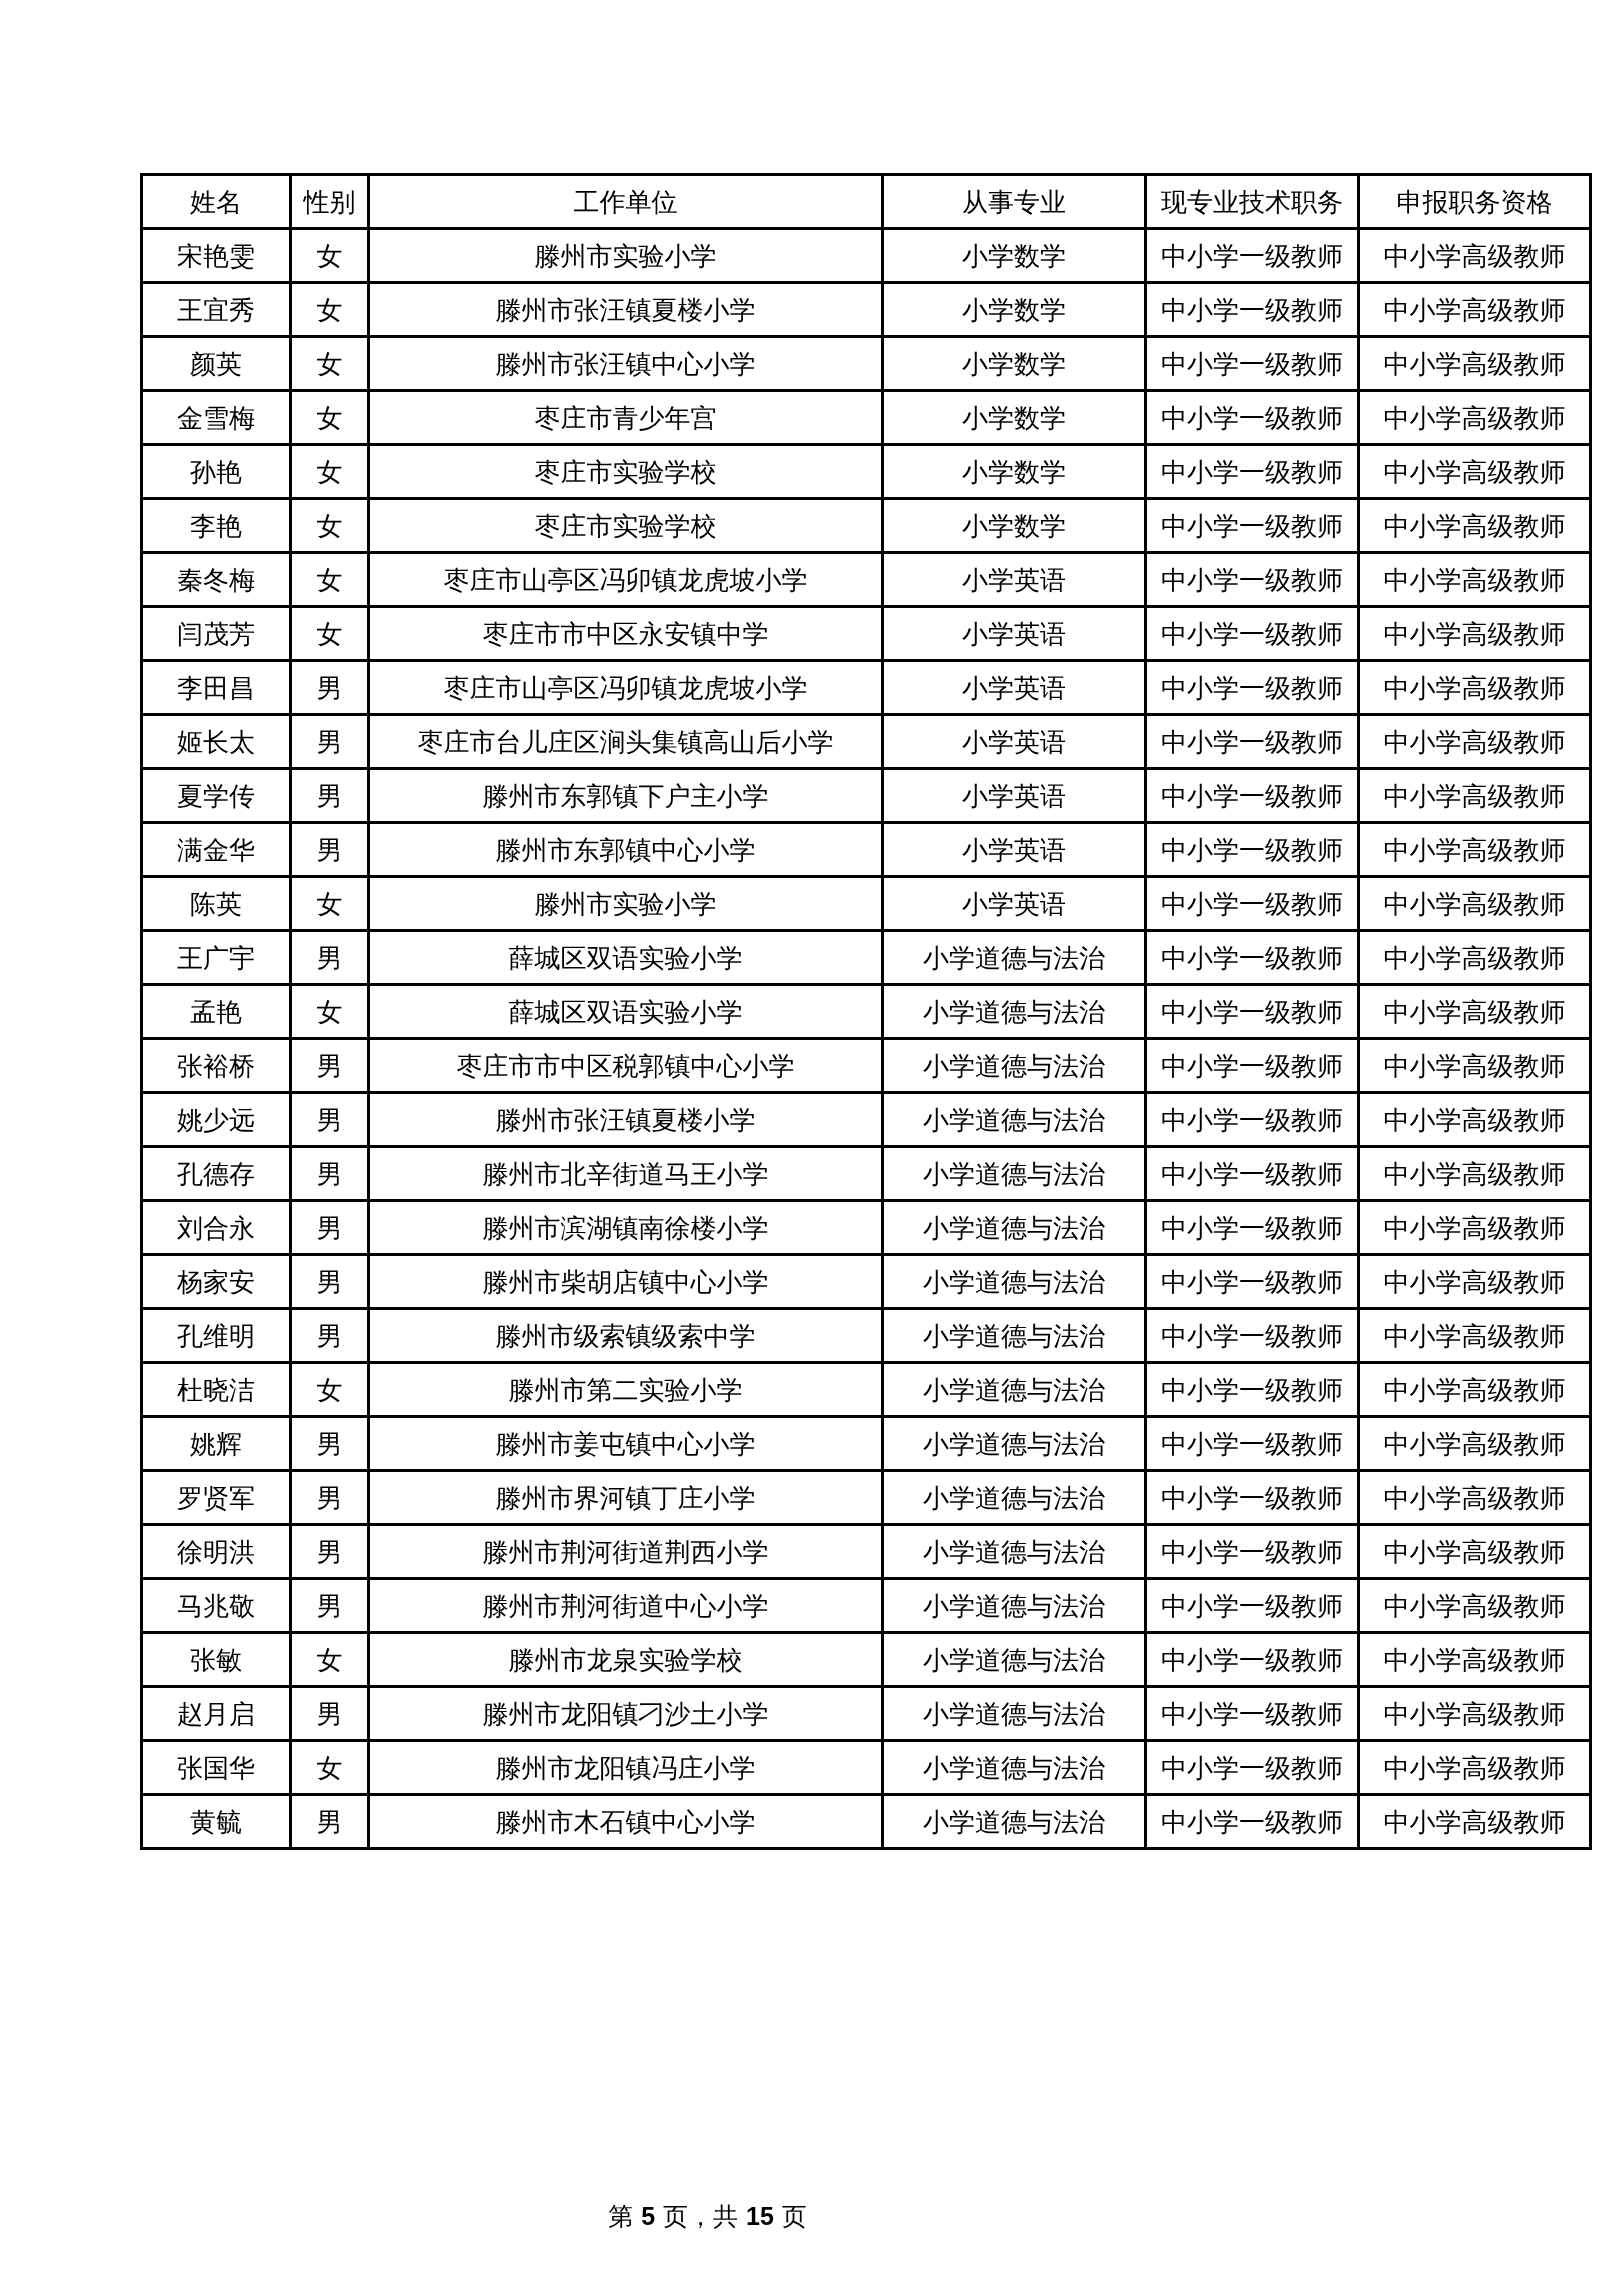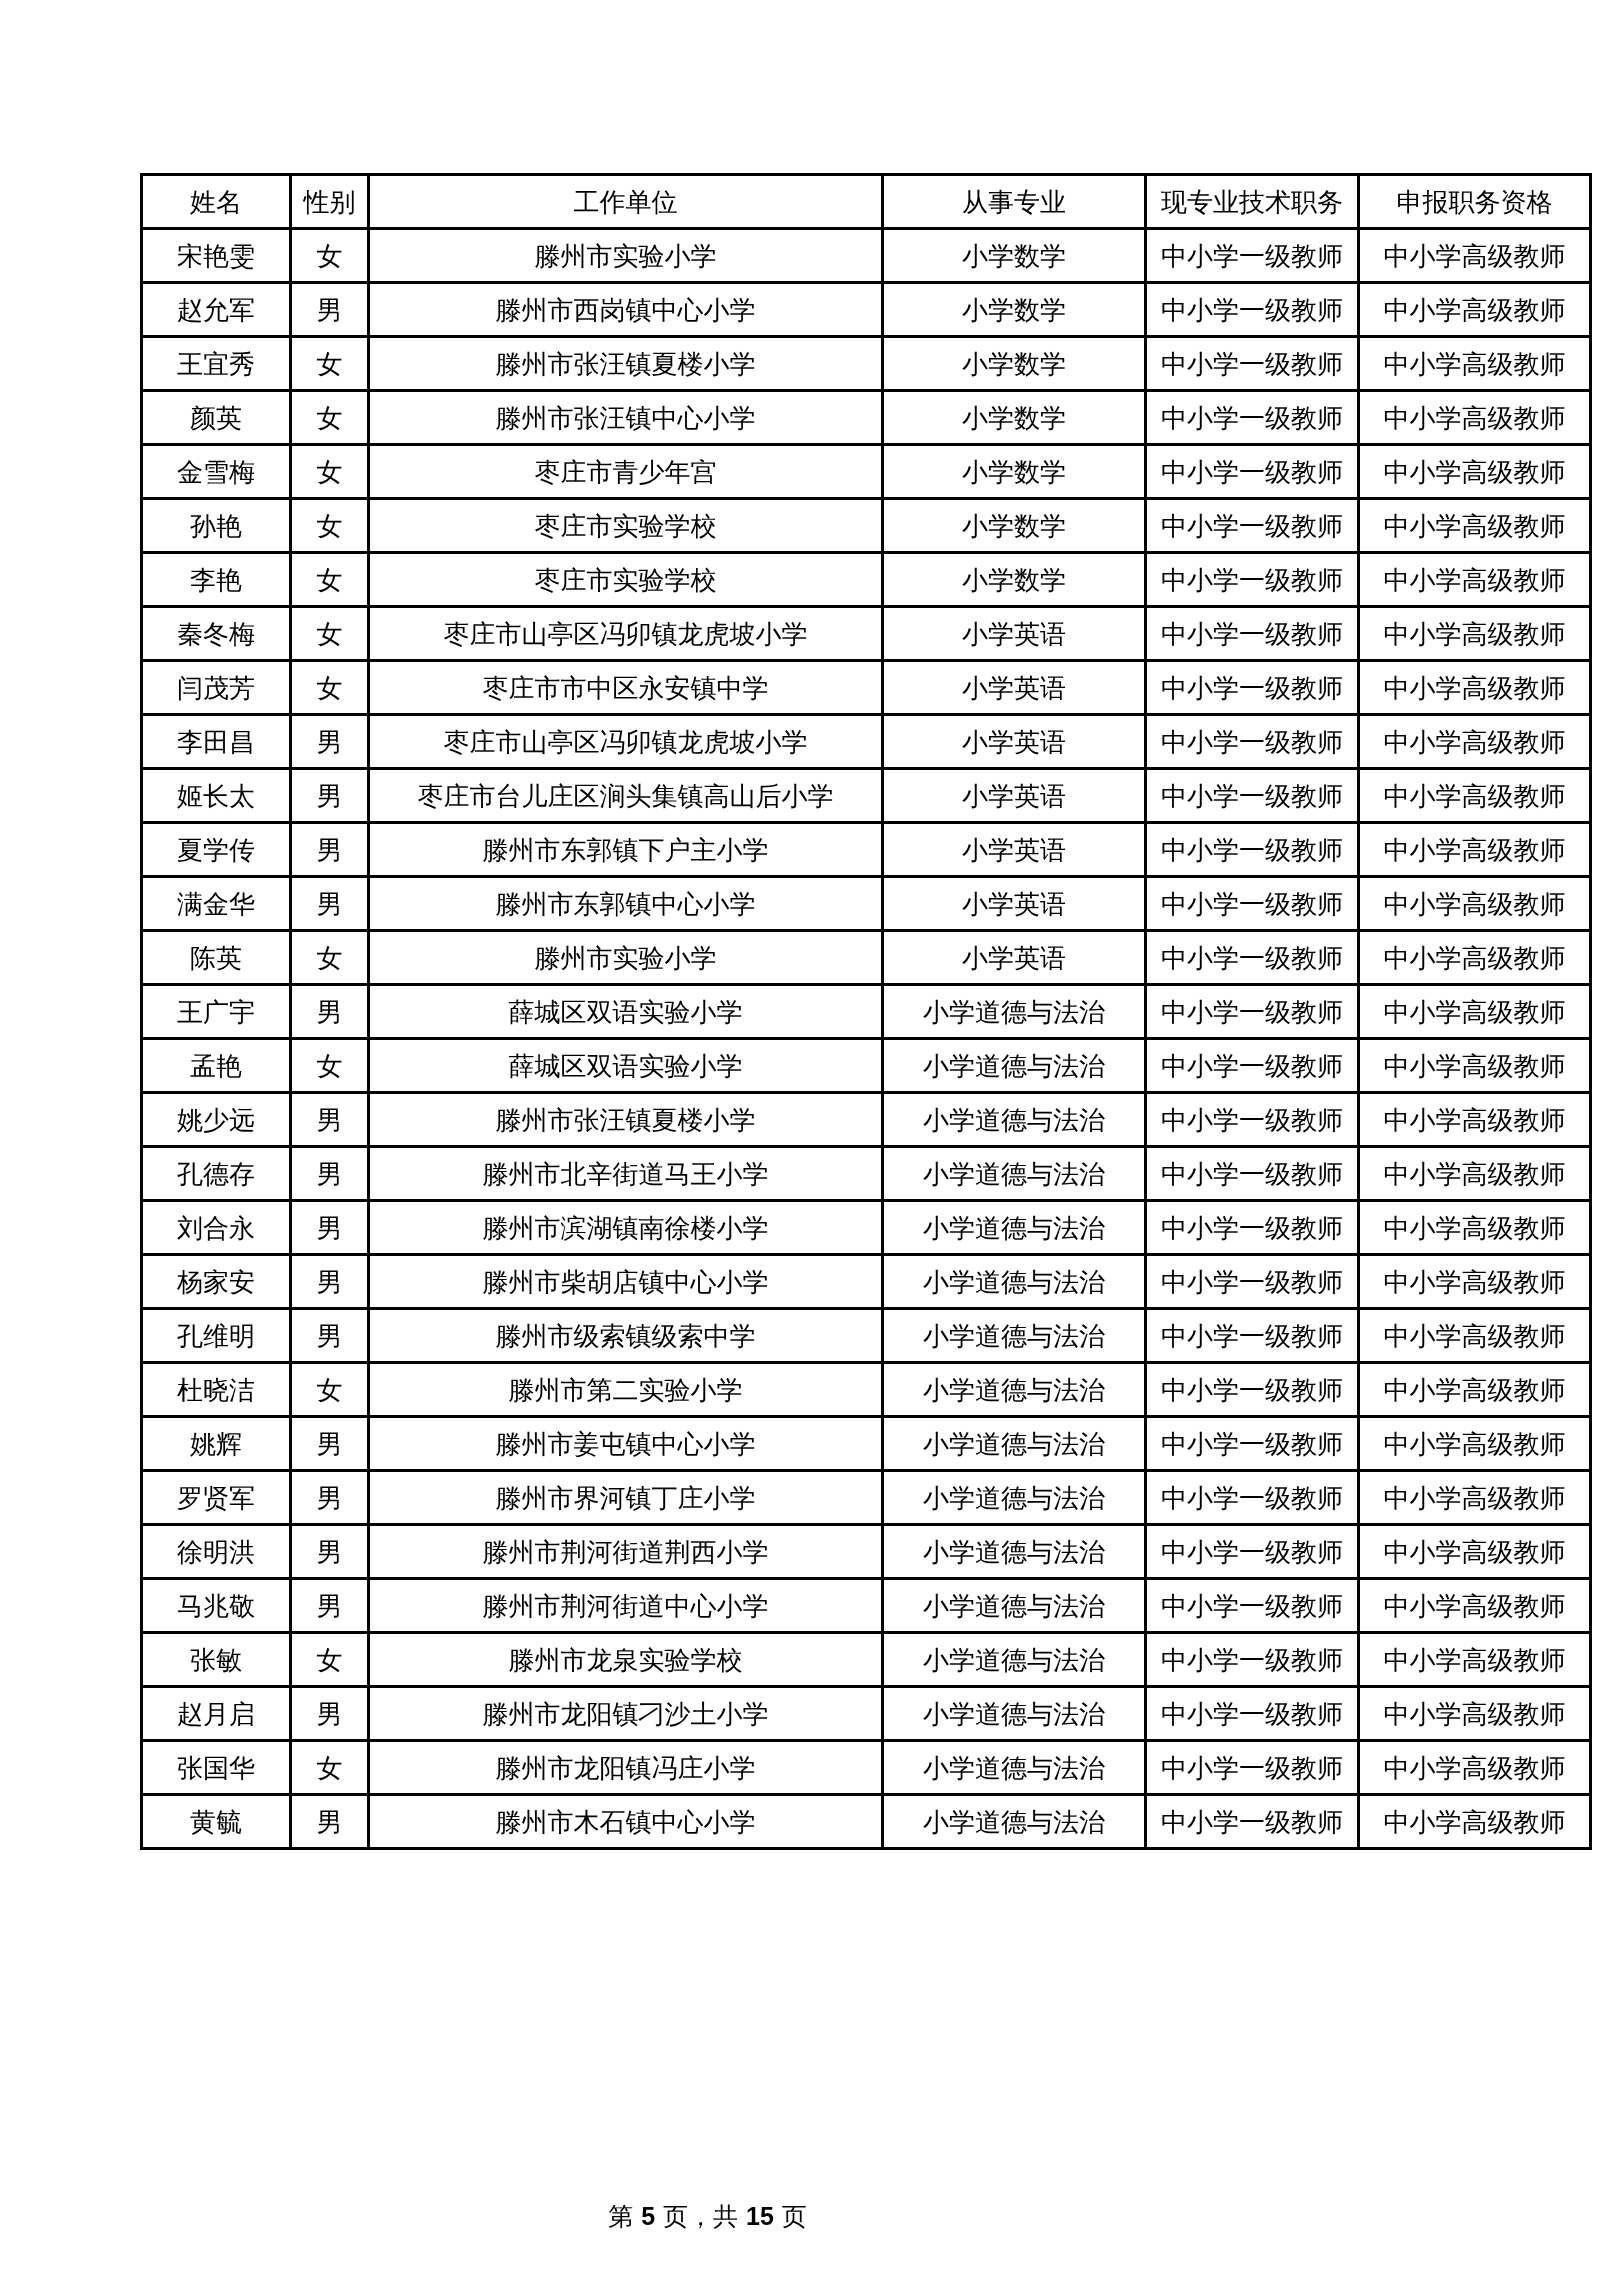--- a/index.html
+++ b/index.html
@@ -48,28 +48,20 @@
     <tbody id="roster-body">
         <tr>
           <td>宋艳雯</td>
           <td>女</td>
           <td>滕州市实验小学</td>
           <td>小学数学</td>
           <td>中小学一级教师</td>
           <td>中小学高级教师</td>
         </tr>
         <tr>
-          <td>赵允军</td>
-          <td>男</td>
-          <td>滕州市西岗镇中心小学</td>
-          <td>小学数学</td>
-          <td>中小学一级教师</td>
-          <td>中小学高级教师</td>
-        </tr>
-        <tr>
           <td>王宜秀</td>
           <td>女</td>
           <td>滕州市张汪镇夏楼小学</td>
           <td>小学数学</td>
           <td>中小学一级教师</td>
           <td>中小学高级教师</td>
         </tr>
         <tr>
           <td>颜英</td>
           <td>女</td>
@@ -163,20 +155,28 @@
           <td>男</td>
           <td>薛城区双语实验小学</td>
           <td>小学道德与法治</td>
           <td>中小学一级教师</td>
           <td>中小学高级教师</td>
         </tr>
         <tr>
           <td>孟艳</td>
           <td>女</td>
           <td>薛城区双语实验小学</td>
+          <td>小学道德与法治</td>
+          <td>中小学一级教师</td>
+          <td>中小学高级教师</td>
+        </tr>
+        <tr>
+          <td>张裕桥</td>
+          <td>男</td>
+          <td>枣庄市市中区税郭镇中心小学</td>
           <td>小学道德与法治</td>
           <td>中小学一级教师</td>
           <td>中小学高级教师</td>
         </tr>
         <tr>
           <td>姚少远</td>
           <td>男</td>
           <td>滕州市张汪镇夏楼小学</td>
           <td>小学道德与法治</td>
           <td>中小学一级教师</td>

